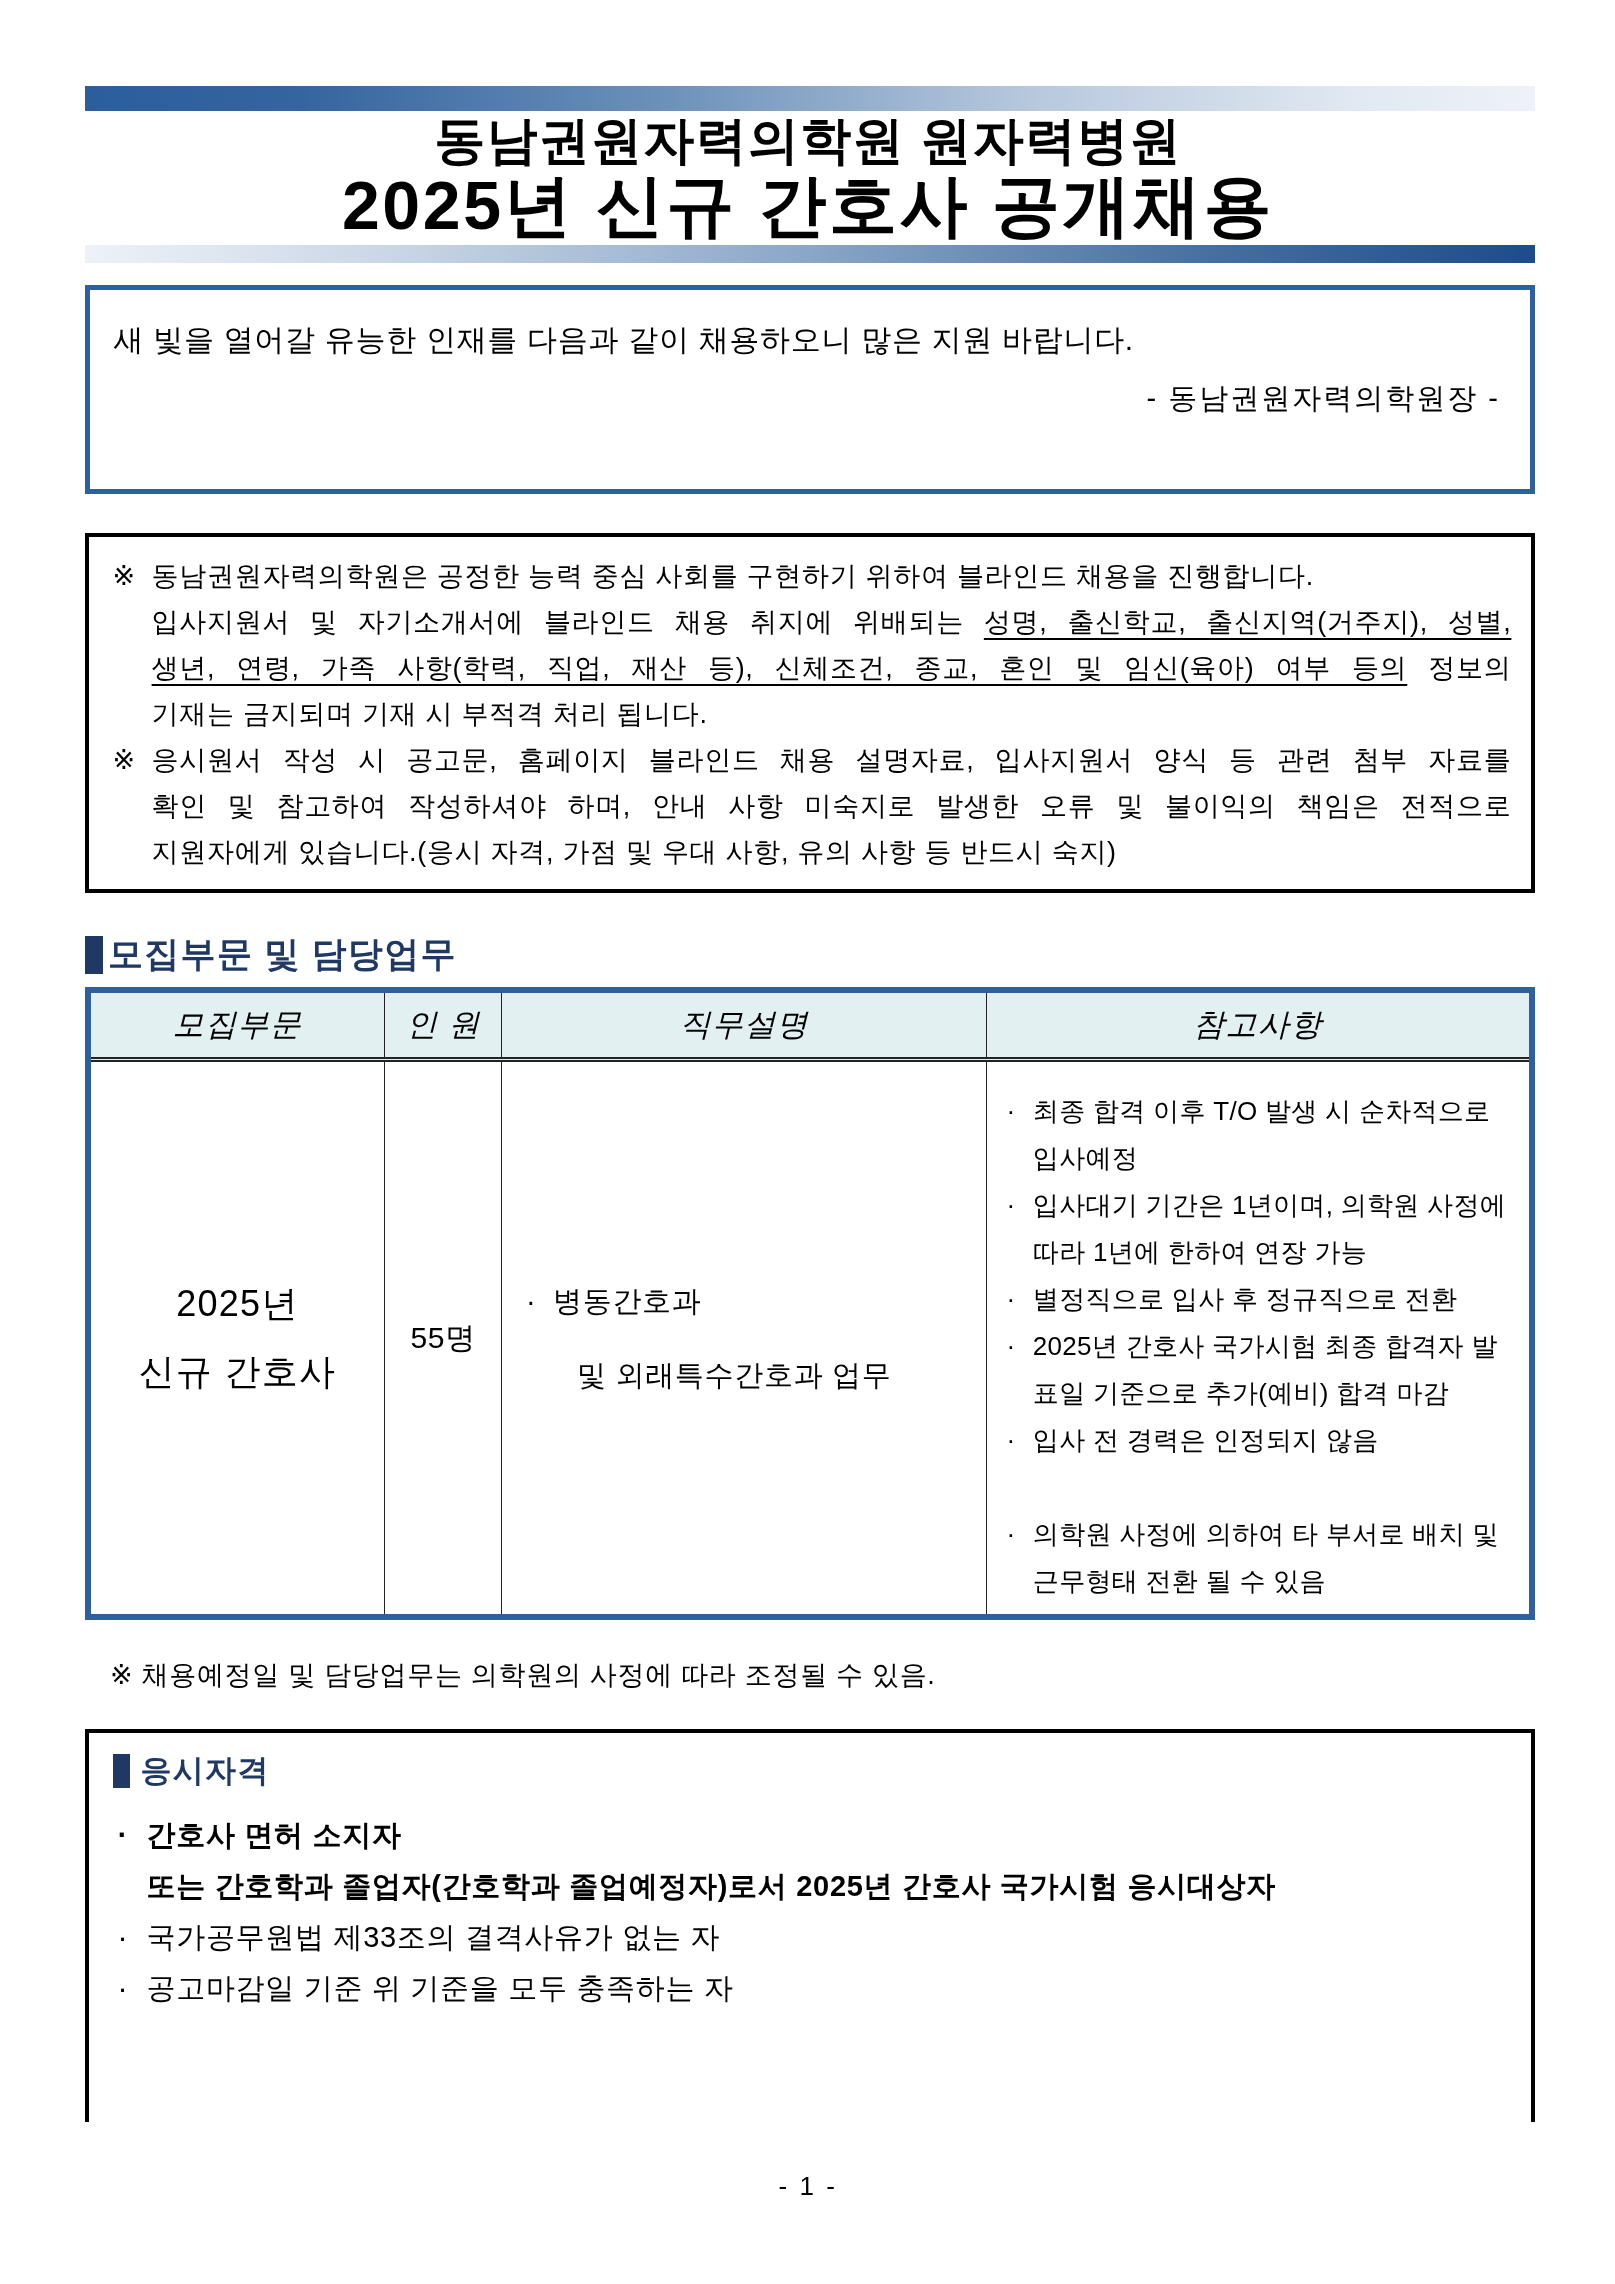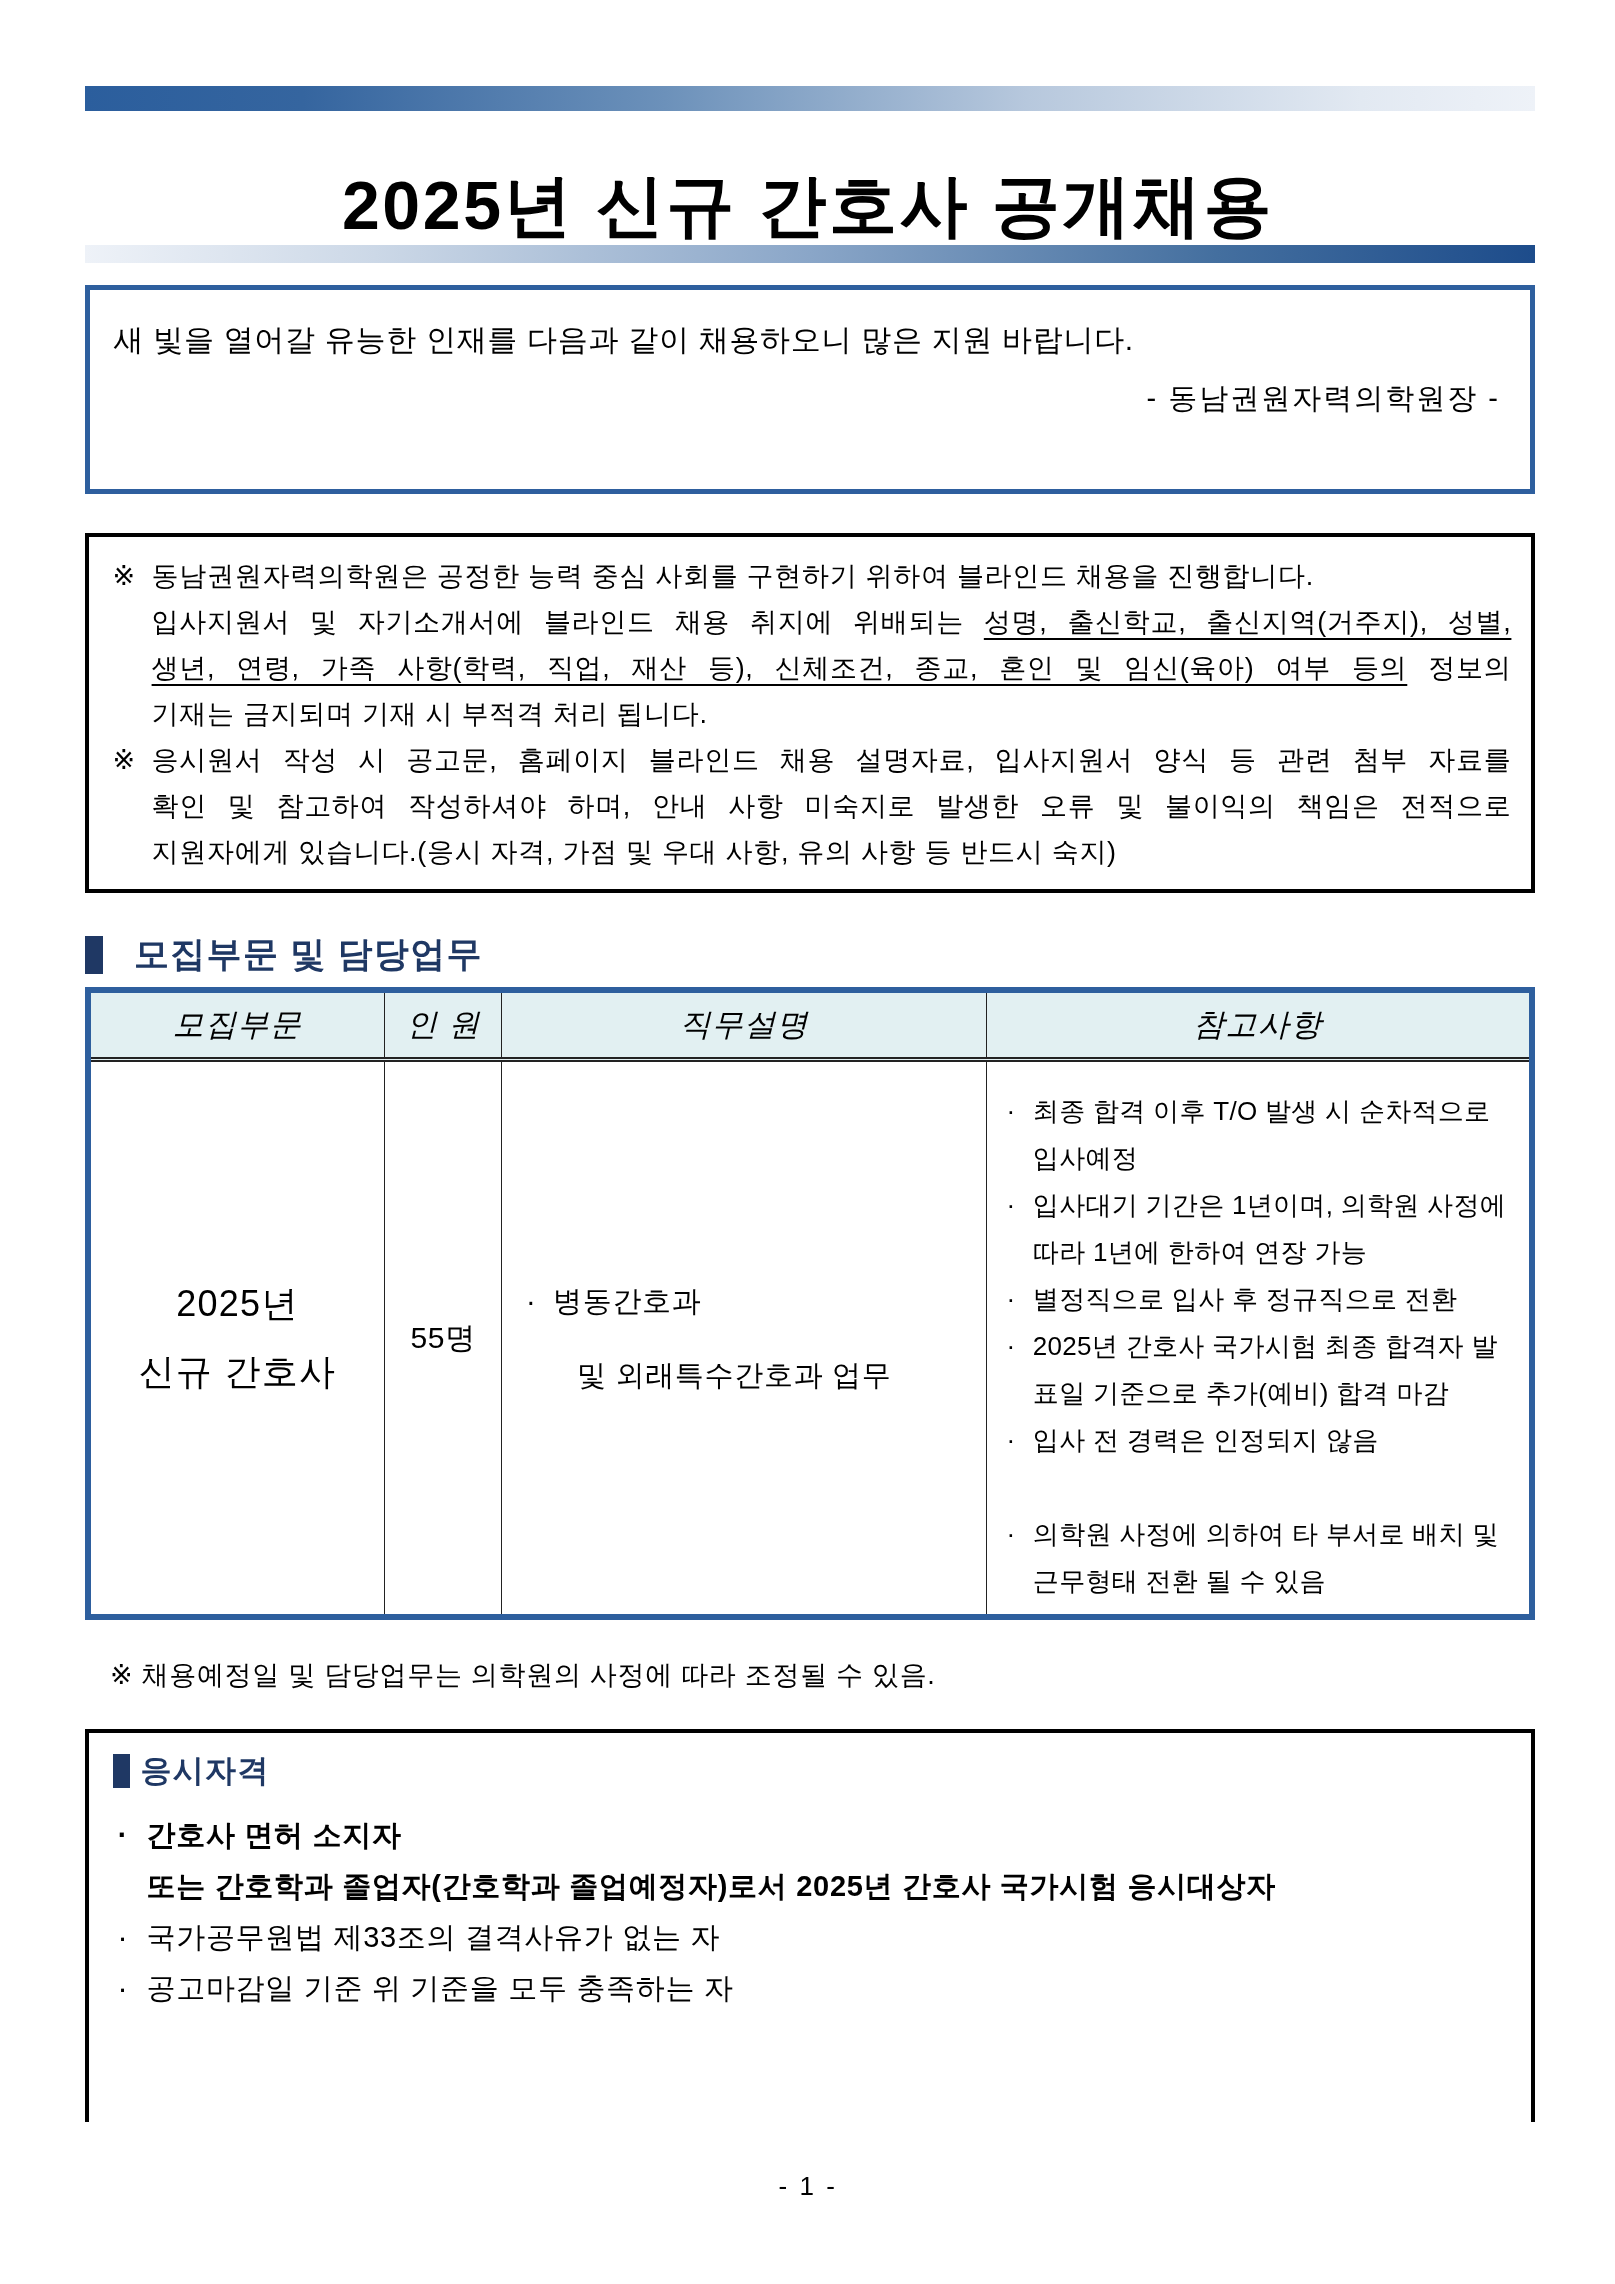--- a/index.html
+++ b/index.html
@@ -43,21 +43,21 @@
     border:4.6px solid #000;box-sizing:border-box;
     padding:15.6px 19.6px 0 19.6px;
     font-size:27px;letter-spacing:0.7px;
   }
   .nline{position:relative;margin:0;line-height:46px;padding-left:43px;}
   .nline .marker{position:absolute;left:3.9px;top:0;}
   .u{text-decoration:underline;text-underline-offset:6.5px;}
   
   .section-head{
     position:absolute;top:931px;left:85px;
-    display:flex;align-items:center;gap:31px;
+    display:flex;align-items:center;gap:5px;
     color:#1f3864;font-size:35px;font-weight:bold;letter-spacing:1.3px;
   }
   .sq{display:inline-block;width:18px;height:38px;background:#1f3864;}
   
   .recruit-table{
     position:absolute;top:987px;left:85px;width:1450px;
     border-collapse:collapse;table-layout:fixed;
     border:6.5px solid #2e5f9e;
   }
   .recruit-table th{
@@ -106,20 +106,21 @@
     position:absolute;top:2171px;left:0;width:100%;
     text-align:center;font-size:26px;letter-spacing:2.6px;
   }
 </style>
 </head>
 <body>
 
 <div class="page">
 
   <div class="bar bar-top"></div>
+  <h1 class="org-title">동남권원자력의학원 원자력병원</h1>
   <h2 class="main-title">2025년 신규 간호사 공개채용</h2>
   <div class="bar bar-bottom"></div>
 
   <section class="intro-box">
     <p class="line">새 빛을 열어갈 유능한 인재를 다음과 같이 채용하오니 많은 지원 바랍니다.</p>
     <p class="signature">- 동남권원자력의학원장 -</p>
   </section>
 
   <section class="notice-box">
     <p class="nline"><span class="marker">※</span><span>동남권원자력의학원은 공정한 능력 중심 사회를 구현하기 위하여 블라인드 채용을 진행합니다.</span></p>

